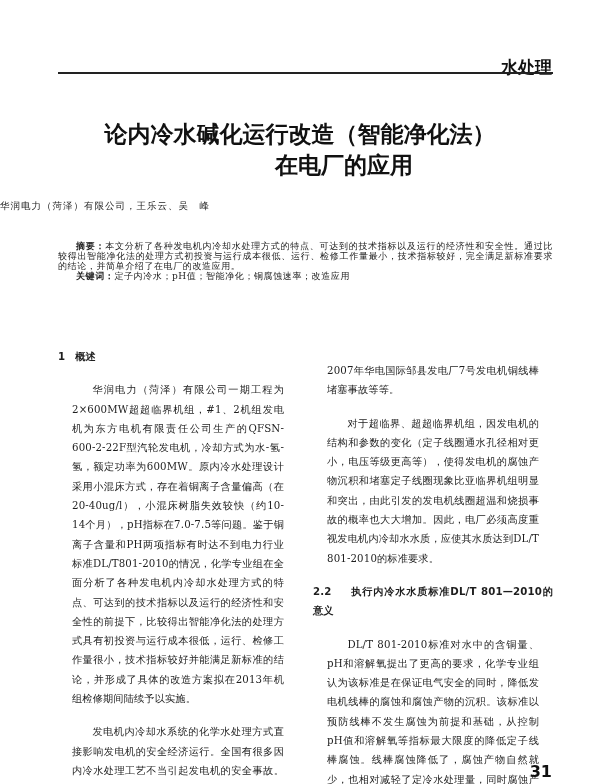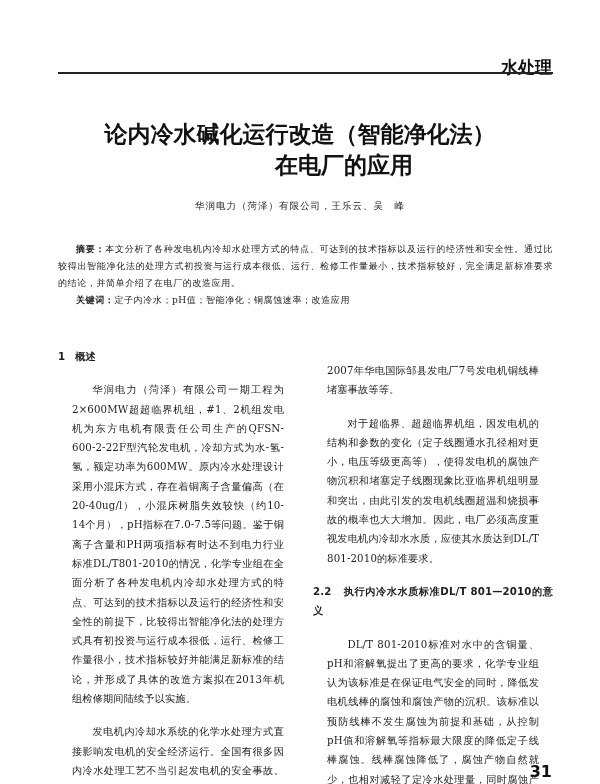--- a/index.html
+++ b/index.html
@@ -5,36 +5,36 @@
   html, body { margin: 0; padding: 0; background: #ffffff; }
   body { width: 600px; height: 784px; position: relative; overflow: hidden;
          font-family: "DejaVu Serif", "Liberation Serif", serif; color: #1a1a1a; }
   .header-label { position: absolute; top: 56px; right: 48px; font-family: "DejaVu Sans", sans-serif;
                   font-weight: bold; font-size: 17px; color: #111; letter-spacing: 0; }
   .header-rule { position: absolute; top: 72px; left: 58px; width: 495px; height: 2px; background: #222; }
   .title { position: absolute; left: 0; width: 600px; text-align: center; font-family: "DejaVu Sans", sans-serif;
            font-weight: bold; font-size: 23px; color: #111; line-height: 30px; }
   .title.l1 { top: 119px; }
   .title.l2 { top: 150px; padding-left: 44px; }
-  .authors { position: absolute; top: 200px; left: 0; width: 600px; text-align: center; font-size: 9.5px;
+  .authors { position: absolute; top: 200px; left: 0; width: 600px; font-size: 9.5px;
              color: #222; letter-spacing: 1px; }
-  .abstract { position: absolute; top: 241px; left: 58px; width: 495px; font-size: 9px; line-height: 17px;
+  .abstract { position: absolute; top: 241px; left: 58px; width: 495px; font-size: 9px; line-height: 10px;
               color: #222; text-align: justify; letter-spacing: 0.6px; }
   .abstract .lead { font-family: "DejaVu Sans", sans-serif; font-weight: bold; }
   .abstract p { margin: 0; text-indent: 2em; }
   .col { position: absolute; top: 347px; width: 240px; font-size: 10.2px; line-height: 19.3px;
          color: #1e1e1e; text-align: justify; letter-spacing: 0.15px; }
   .col.left { left: 58px; }
   .col.right { left: 313px; }
   .col p { margin: 14px; text-indent: 2em; }
   .col p.noindent { text-indent: 0; }
   .col h2, .col h3 { margin: 0; font-family: "DejaVu Sans", sans-serif; font-weight: bold;
                      font-size: 10.2px; line-height: 19.3px; }
   .col h2 .num { margin-right: 10px; }
-  .col h3 .num { margin-right: 12px; }
+  .col h3 .num { margin-right: 19px; }
   .page-num { position: absolute; top: 762px; right: 48px; font-family: "DejaVu Sans", sans-serif;
               font-weight: bold; font-size: 16px; color: #111; }
 </style>
 </head>
 <body>
 
 <div class="header-label">水处理</div>
 <div class="header-rule"></div>
 
 <div class="title l1">论内冷水碱化运行改造（智能净化法）</div>

